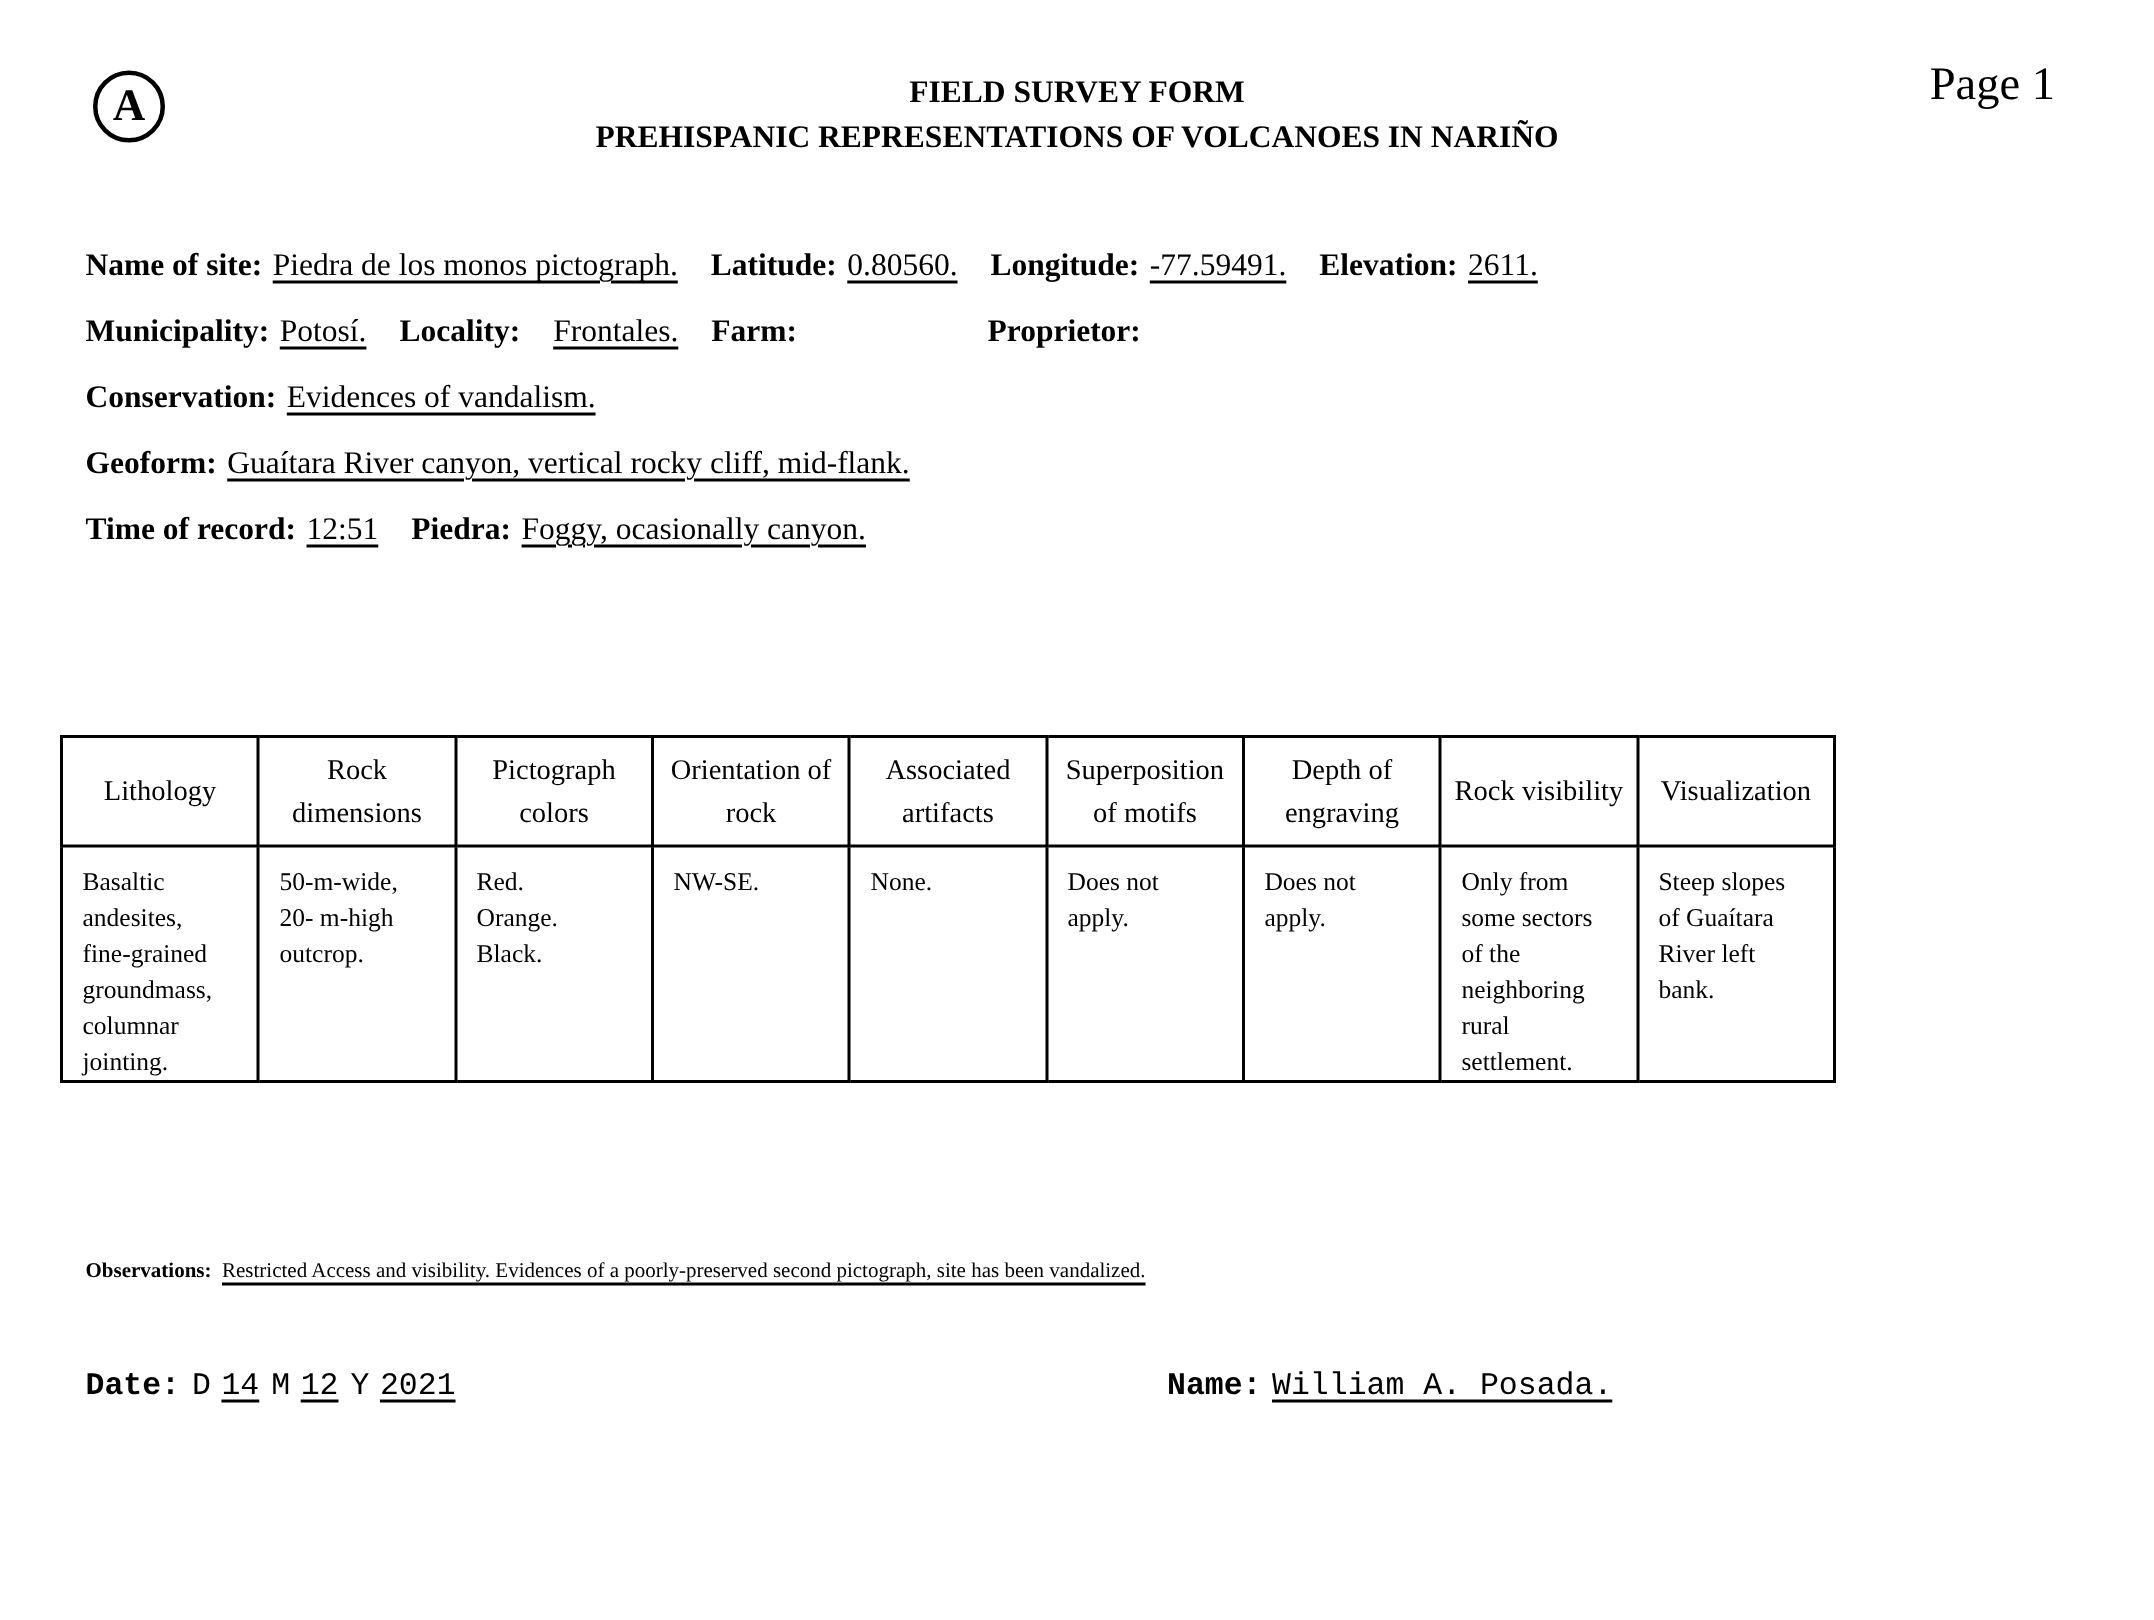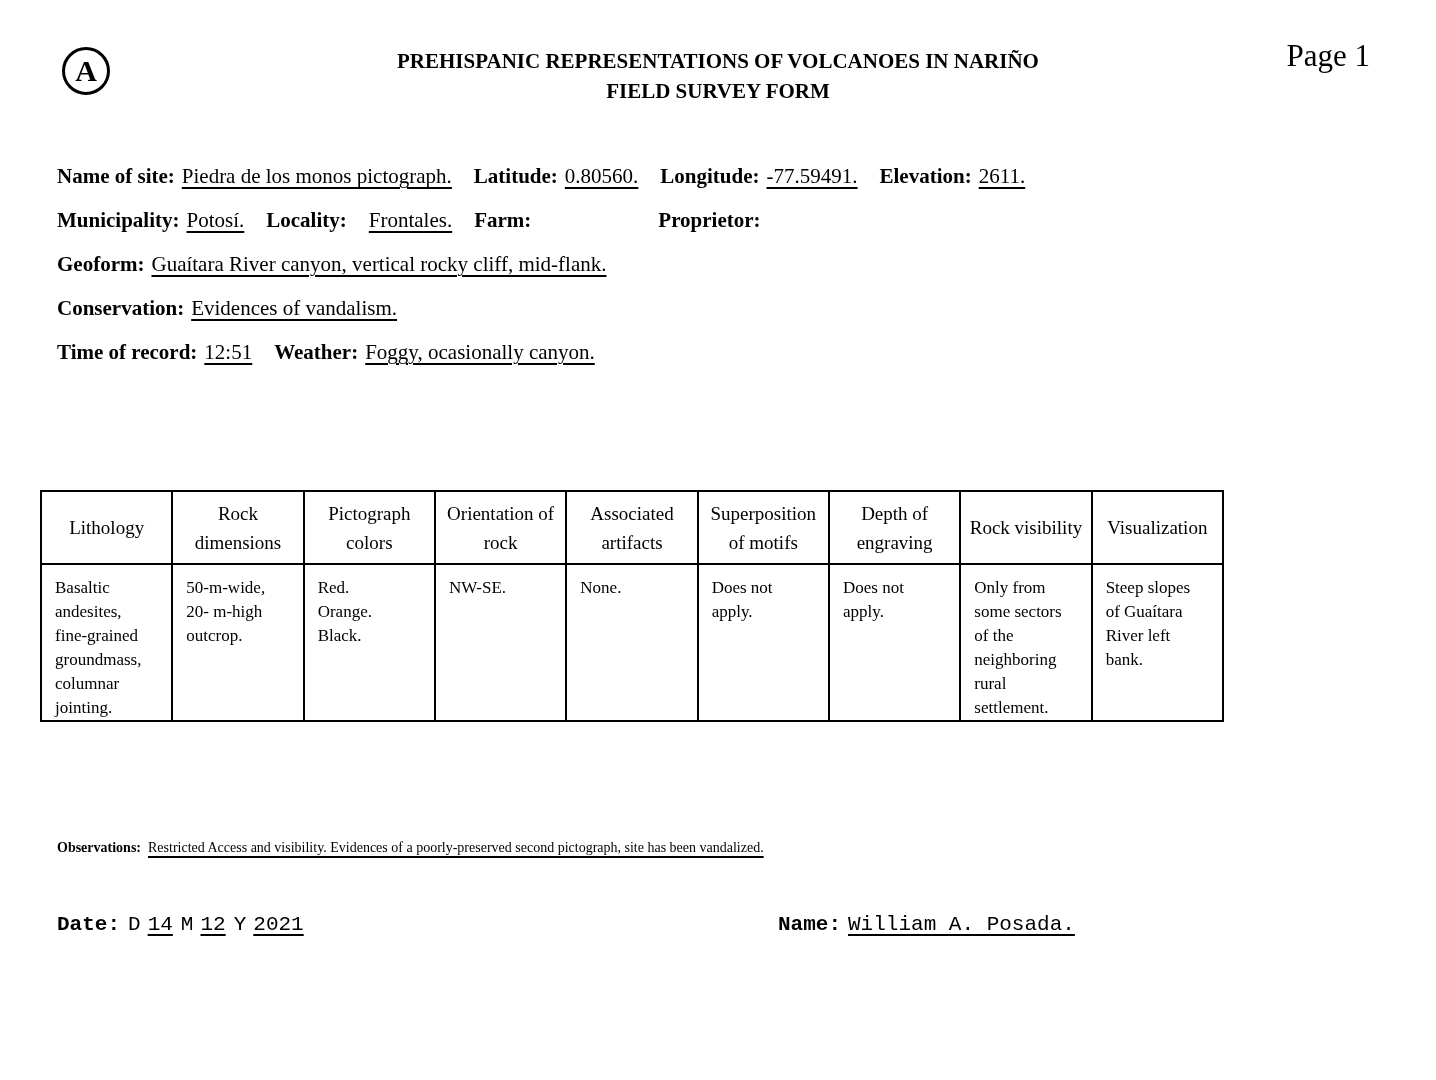--- a/index.html
+++ b/index.html
@@ -50,41 +50,41 @@
   .date-part { margin-left:8px; }
 </style>
 </head>
 <body>
 
 <div class="logo">
   <span>A</span>
 </div>
 
 <div class="title">
+  <div>FIELD SURVEY FORM</div>
   <div>PREHISPANIC REPRESENTATIONS OF VOLCANOES IN NARIÑO</div>
-  <div>FIELD SURVEY FORM</div>
 </div>
 
 <div class="page-number">Page 1</div>
 
 <div class="fields">
   <p>
     <span class="label">Name of site:</span><span class="value">Piedra de los monos pictograph.</span><span class="label gap">Latitude:</span><span class="value">0.80560.</span><span class="label gap">Longitude:</span><span class="value">-77.59491.</span><span class="label gap">Elevation:</span><span class="value">2611.</span>
   </p>
   <p>
     <span class="label">Municipality:</span><span class="value">Potosí.</span><span class="label gap">Locality:</span><span class="value gap">Frontales.</span><span class="label gap">Farm:</span><span class="value"></span><span class="label gap-lg">Proprietor:</span><span class="value"></span>
   </p>
   <p>
+    <span class="label">Conservation:</span><span class="value">Evidences of vandalism.</span>
+  </p>
+  <p>
     <span class="label">Geoform:</span><span class="value">Guaítara River canyon, vertical rocky cliff, mid-flank.</span>
   </p>
   <p>
-    <span class="label">Conservation:</span><span class="value">Evidences of vandalism.</span>
-  </p>
-  <p>
-    <span class="label">Time of record:</span><span class="value">12:51</span><span class="label gap">Weather:</span><span class="value">Foggy, ocasionally canyon.</span>
+    <span class="label">Time of record:</span><span class="value">12:51</span><span class="label gap">Piedra:</span><span class="value">Foggy, ocasionally canyon.</span>
   </p>
 </div>
 
 <table class="survey">
   <thead>
     <tr>
       <th>Lithology</th>
       <th>Rock dimensions</th>
       <th>Pictograph colors</th>
       <th>Orientation of rock</th>

